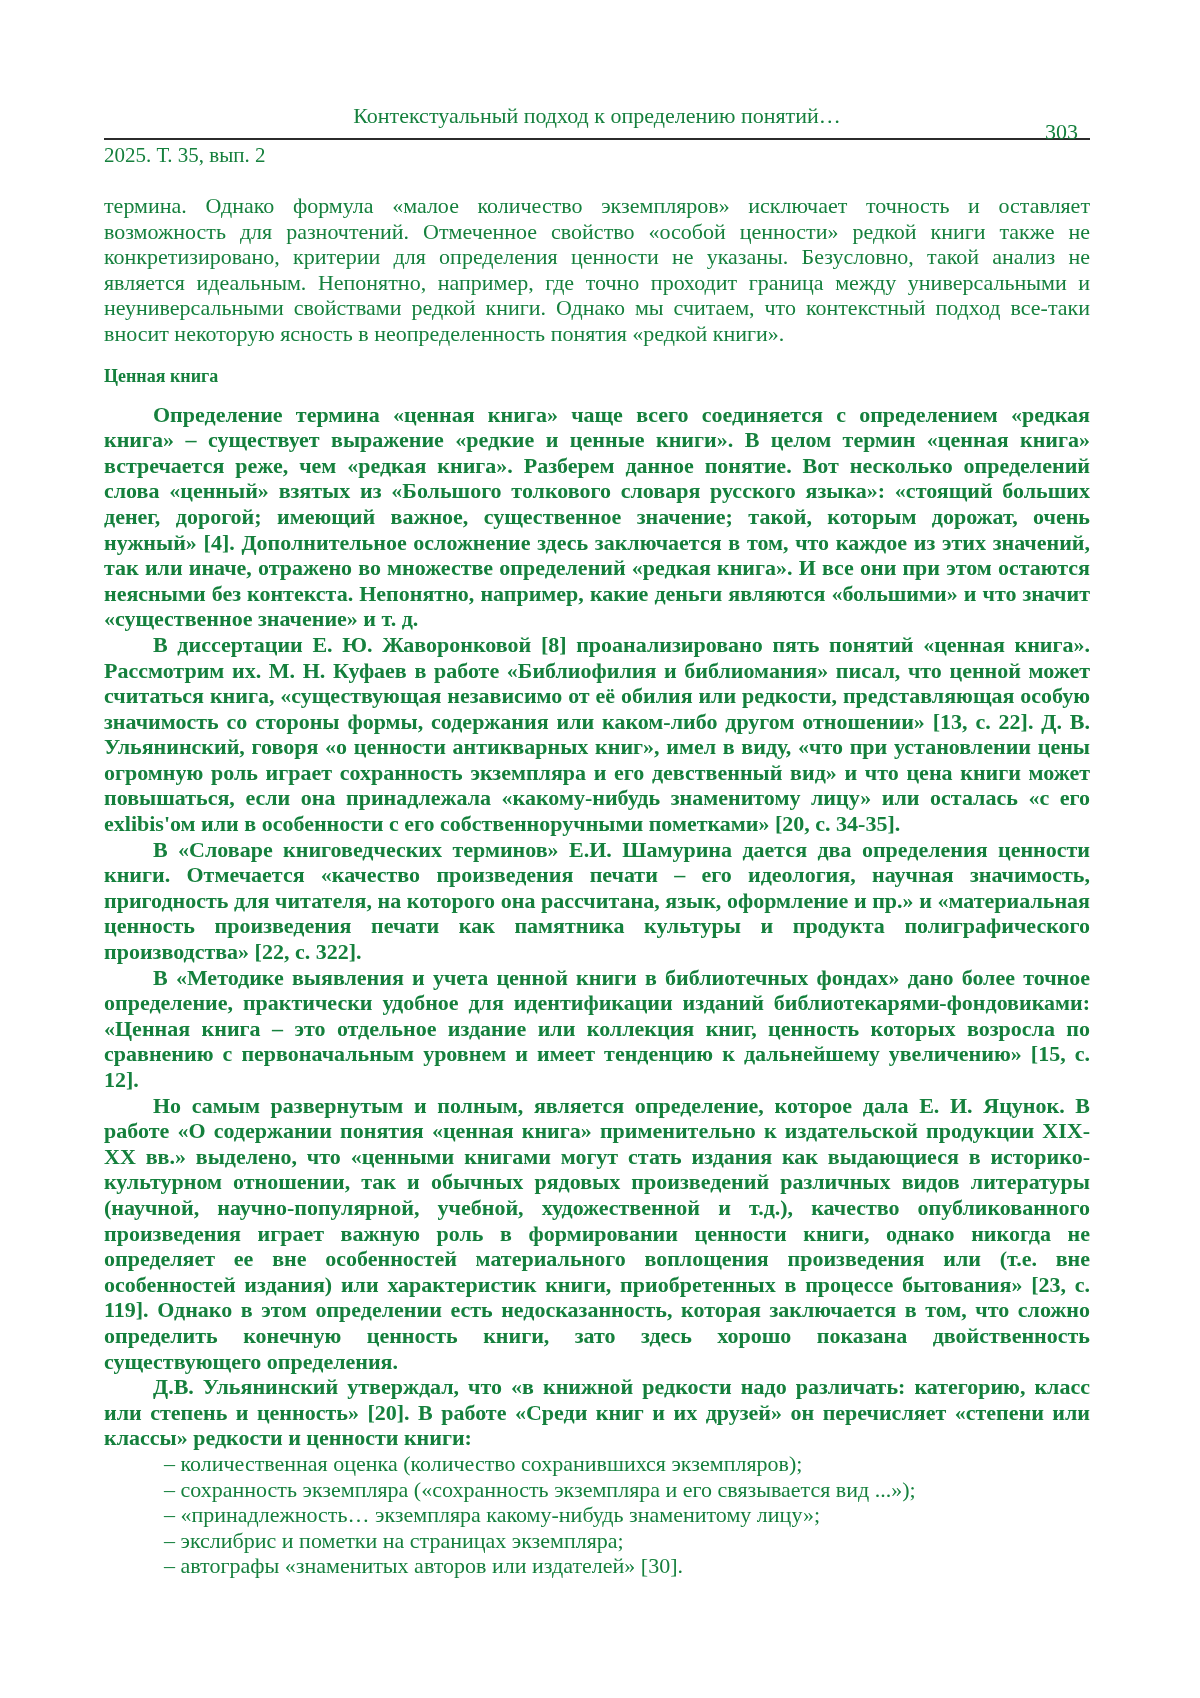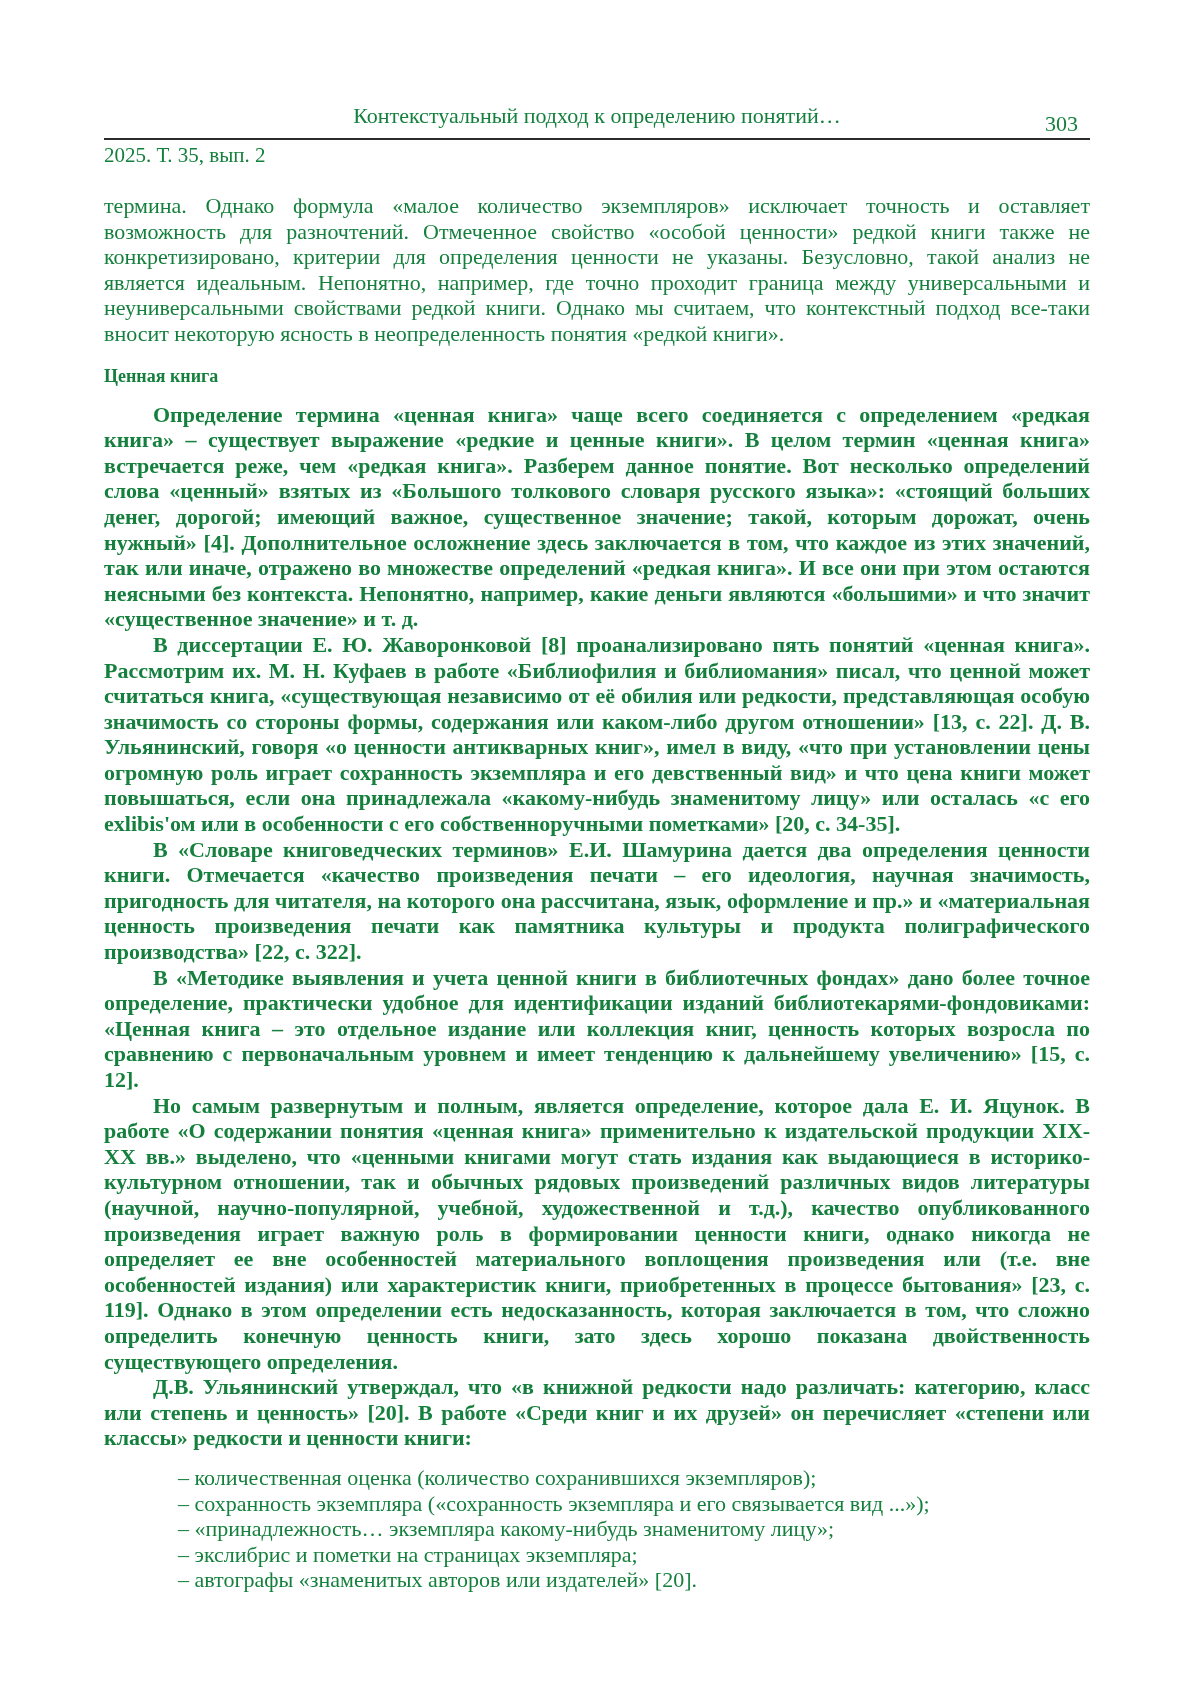--- a/index.html
+++ b/index.html
@@ -29,21 +29,21 @@
     line-height: 26px;
     font-size: 22px;
     text-align: center;
   }
   .running-title {
     display: inline-block;
   }
   .page-number {
     position: absolute;
     right: 12px;
-    top: 8px;
+    top: 16px;
   }
   .head-rule {
     border: 0;
     border-top: 2.4px solid #2b2b2b;
     margin: 9px 0 0 0;
   }
   .series-row {
     display: flex;
     justify-content: space-between;
     align-items: baseline;
@@ -66,21 +66,21 @@
     text-indent: 49px;
     font-weight: bold;
   }
   h2.section-heading {
     font-size: 18px;
     line-height: 26px;
     font-weight: bold;
     margin: 16px 0 13px 0;
   }
   .dash-list {
-    margin: 14px;
+    margin: 0;
   }
   .dash-list .dash-item {
     margin: 0;
     padding-left: 60px;
     text-align: left;
     text-indent: 0;
   }
 </style>
 </head>
 <body>
@@ -110,18 +110,18 @@
       <p class="para-indent">В «Словаре книговедческих терминов» Е.И. Шамурина дается два определения ценности книги. Отмечается «качество произведения печати – его идеология, научная значимость, пригодность для читателя, на которого она рассчитана, язык, оформление и пр.» и «материальная ценность произведения печати как памятника культуры и продукта полиграфического производства» [22, с. 322].</p>
       <p class="para-indent">В «Методике выявления и учета ценной книги в библиотечных фондах» дано более точное определение, практически удобное для идентификации изданий библиотекарями-фондовиками: «Ценная книга – это отдельное издание или коллекция книг, ценность которых возросла по сравнению с первоначальным уровнем и имеет тенденцию к дальнейшему увеличению» [15, с. 12].</p>
       <p class="para-indent">Но самым развернутым и полным, является определение, которое дала Е. И. Яцунок. В работе «О содержании понятия «ценная книга» применительно к издательской продукции XIX-XX вв.» выделено, что «ценными книгами могут стать издания как выдающиеся в историко-культурном отношении, так и обычных рядовых произведений различных видов литературы (научной, научно-популярной, учебной, художественной и т.д.), качество опубликованного произведения играет важную роль в формировании ценности книги, однако никогда не определяет ее вне особенностей материального воплощения произведения или (т.е. вне особенностей издания) или характеристик книги, приобретенных в процессе бытования» [23, с. 119]. Однако в этом определении есть недосказанность, которая заключается в том, что сложно определить конечную ценность книги, зато здесь хорошо показана двойственность существующего определения.</p>
       <p class="para-indent">Д.В. Ульянинский утверждал, что «в книжной редкости надо различать: категорию, класс или степень и ценность» [20]. В работе «Среди книг и их друзей» он перечисляет «степени или классы» редкости и ценности книги:</p>
 
       <div class="dash-list">
         <p class="dash-item">– количественная оценка (количество сохранившихся экземпляров);</p>
         <p class="dash-item">– сохранность экземпляра («сохранность экземпляра и его связывается вид ...»);</p>
         <p class="dash-item">– «принадлежность… экземпляра какому-нибудь знаменитому лицу»;</p>
         <p class="dash-item">– экслибрис и пометки на страницах экземпляра;</p>
-        <p class="dash-item">– автографы «знаменитых авторов или издателей» [20].</p>
+        <p class="dash-item">– автографы «знаменитых авторов или издателей» [30].</p>
       </div>
 
     </div>
   </div>
 </div>
 
 </body></html>

